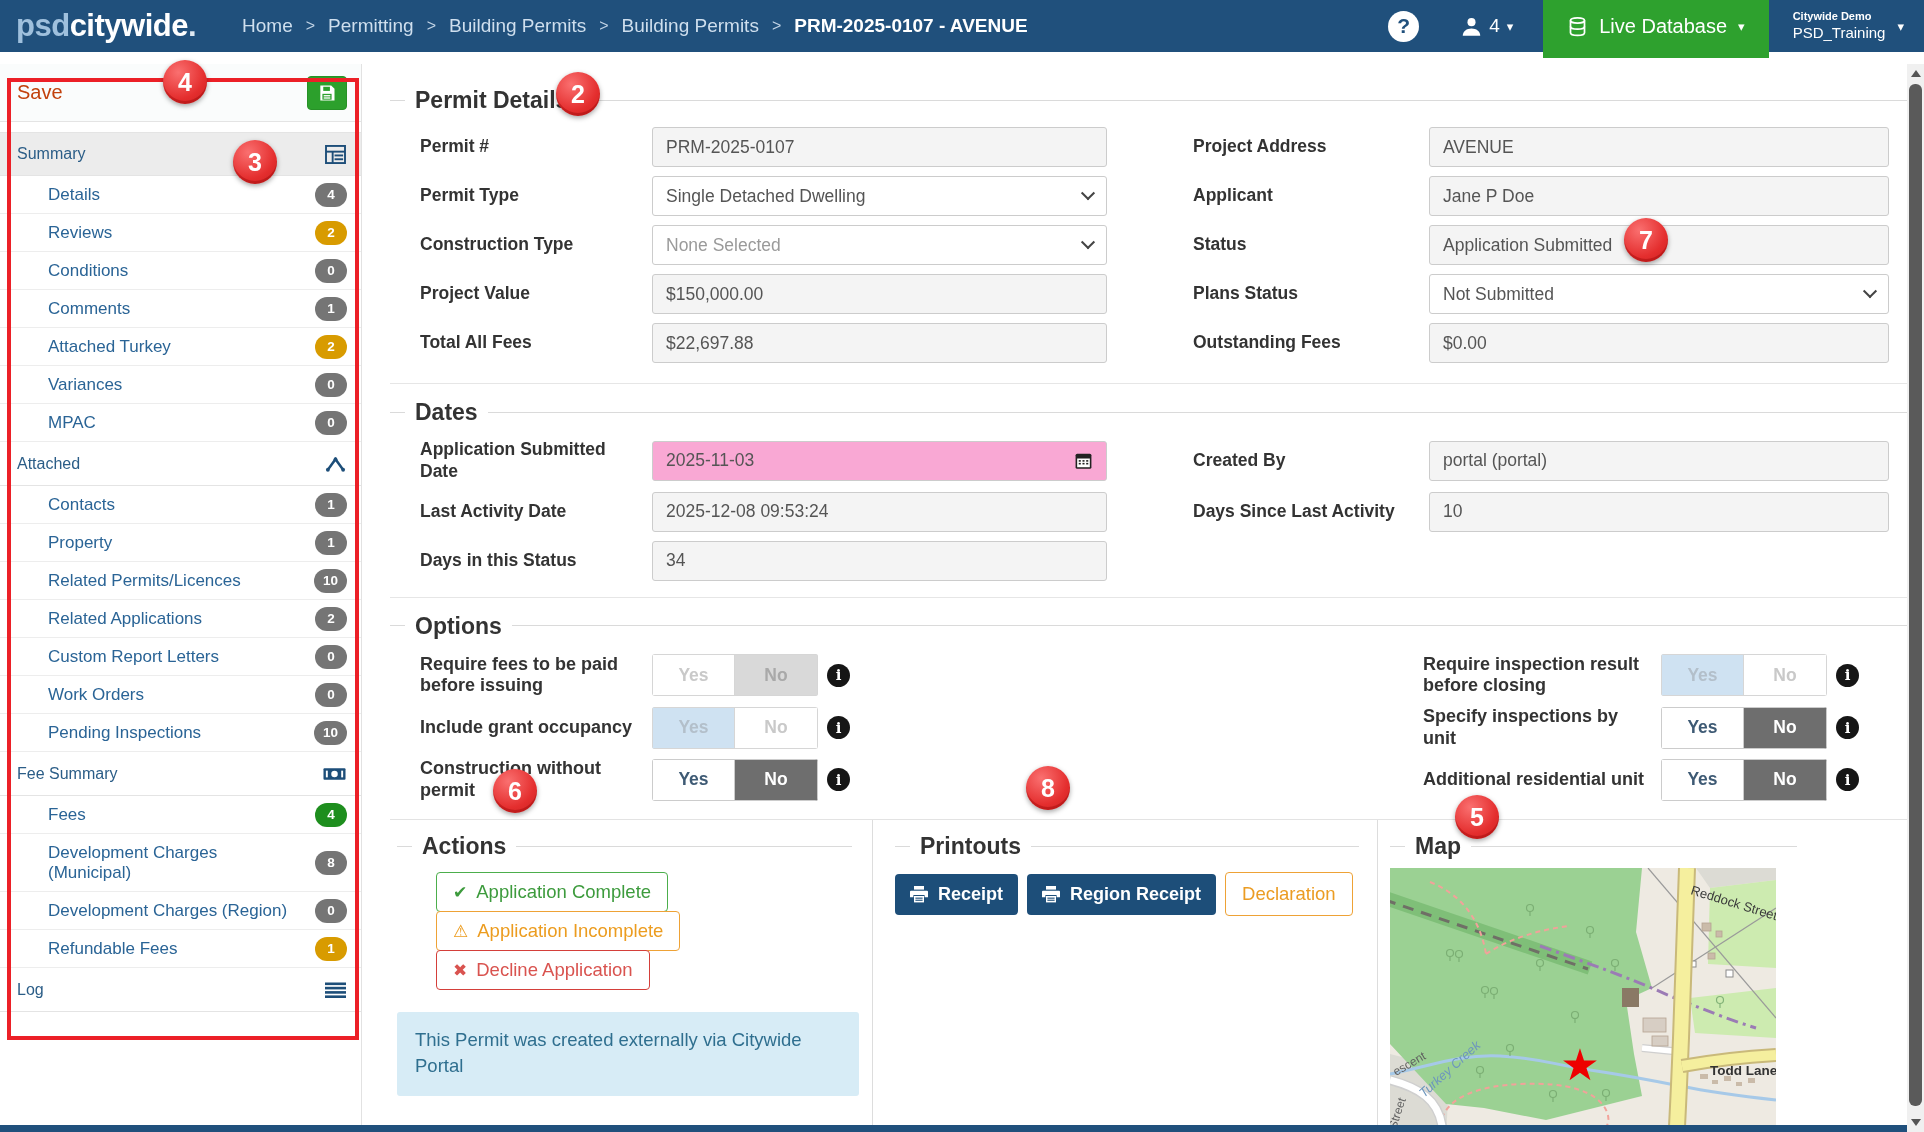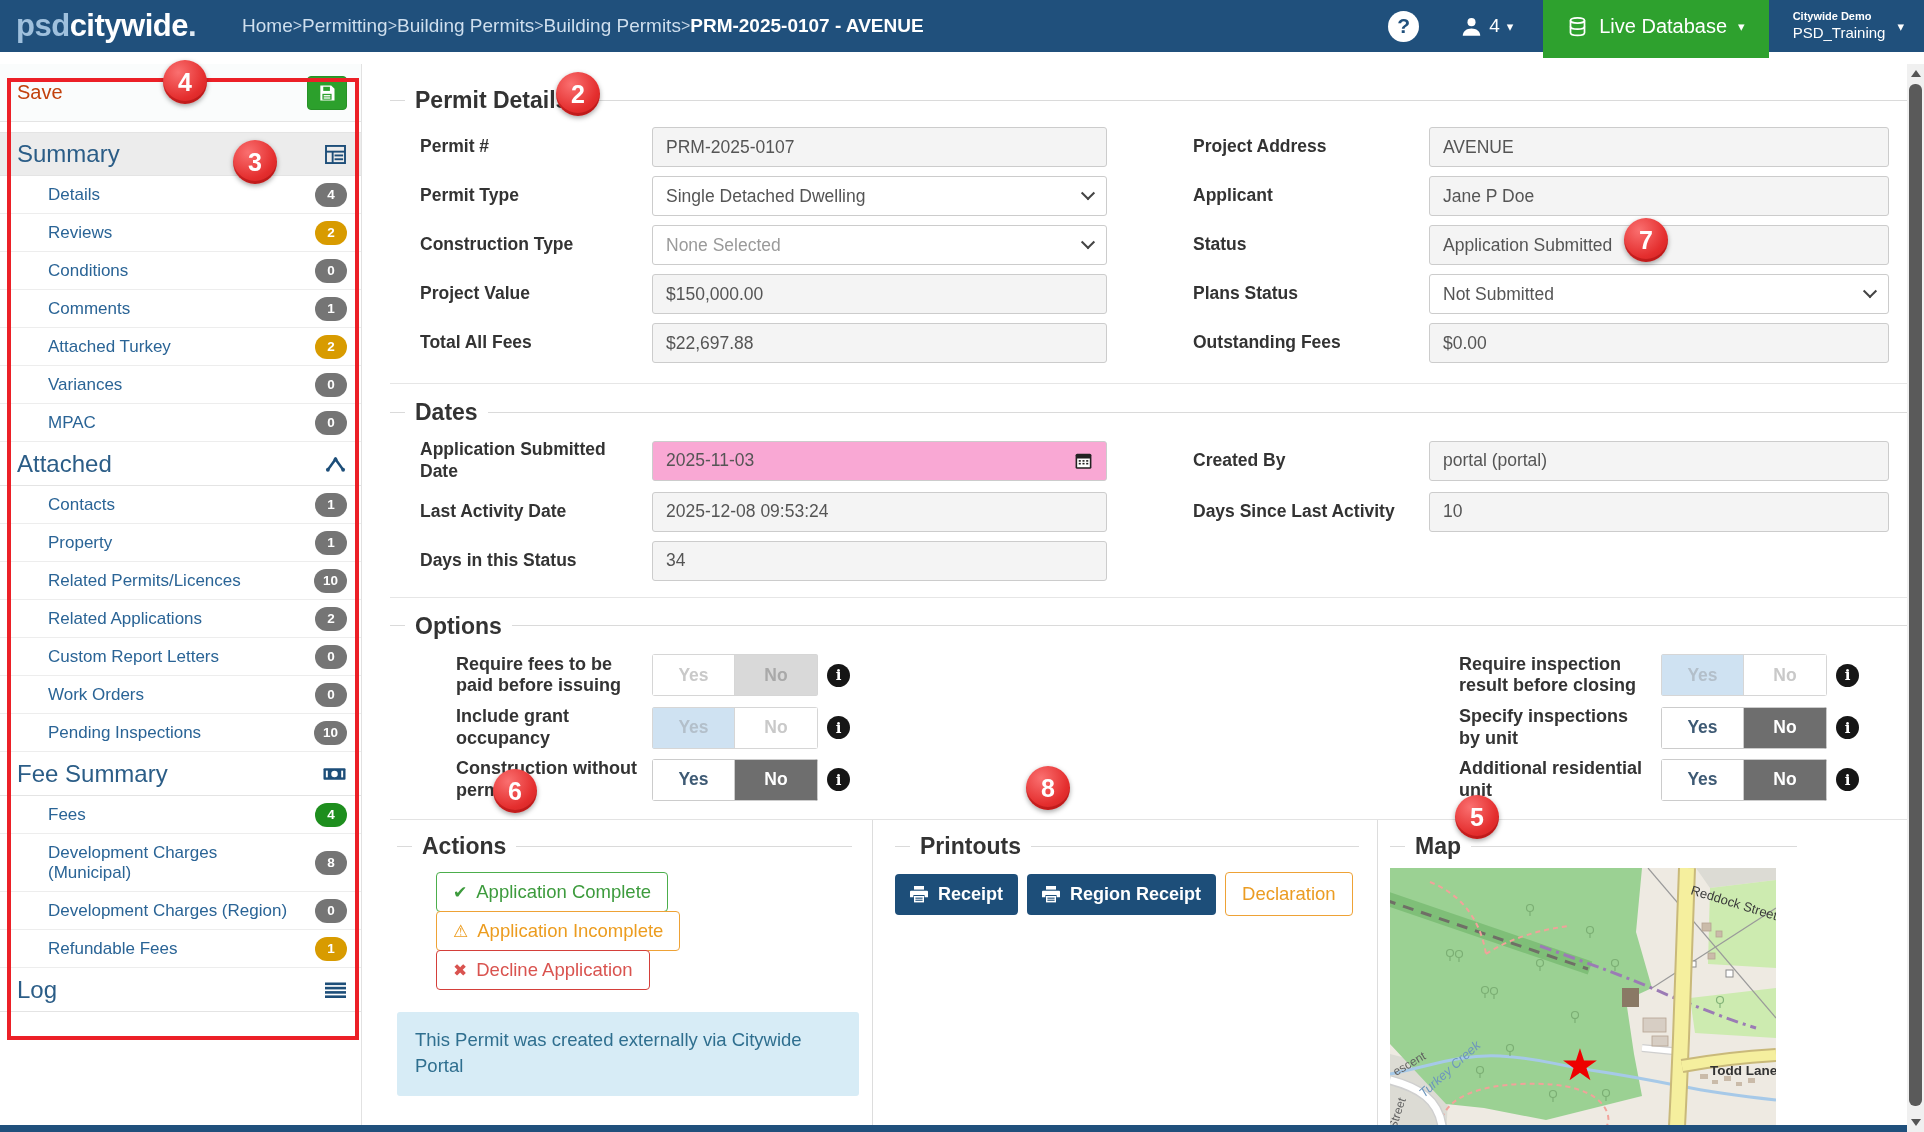--- a/index.html
+++ b/index.html
@@ -14,21 +14,21 @@
   
   .nav {
     position:absolute; top:0; left:0; width:1924px; height:52px;
     background:#20507c; color:#fff;
     display:flex; align-items:center; z-index:5;
   }
   .logo { margin-left:16px; font-size:31px; font-weight:bold; letter-spacing:-.5px; white-space:nowrap; }
   .logo .psd { color:#9fc0dd; }
   .logo .cw  { color:#ffffff; }
   .logo .dot { color:#dfe9f2; }
-  .crumbs { margin-left:46px; display:flex; align-items:center; font-size:19px; color:#cfdfee; white-space:nowrap; }
+  .crumbs { margin-left:46px; display:flex; align-items:center; gap:13px; font-size:19px; color:#cfdfee; white-space:nowrap; }
   .crumb { cursor:pointer; }
   .crumb.current { font-weight:bold; color:#fff; }
   .csep { font-size:16px; color:#c2d4e6; }
   .nav-right { margin-left:auto; display:flex; align-items:center; height:100%; }
   .help-btn { width:31px; height:31px; border-radius:50%; background:#fff; color:#20507c;
     font-weight:bold; font-size:21px; display:flex; align-items:center; justify-content:center; margin-right:42px; }
   .user-menu { display:flex; align-items:center; gap:7px; font-size:19px; margin-right:30px; }
   .caret { font-size:13px; }
   .livedb { background:#2ea12e; height:64px; display:flex; align-items:center; gap:11px; padding:0 24px; font-size:20px; cursor:pointer; }
   .account { display:flex; align-items:center; gap:12px; padding:0 20px 0 24px; cursor:pointer; }
@@ -37,21 +37,21 @@
   .account .l2 { font-size:15px; }
 
   
   .sidebar { position:absolute; top:64px; left:0; width:362px; bottom:7px; background:#fff; border-right:1px solid #e2e2e2; z-index:2; }
   .save-row { height:58px; display:flex; align-items:center; padding:0 14px 0 17px;
     border-bottom:1px solid #e4e4e4; background:#fafcfc; margin-bottom:10px; cursor:pointer; }
   .save-label { font-size:20px; color:#c2410c; }
   .save-btn { margin-left:auto; width:40px; height:34px; background:#2ca02c; border:1px solid #279127;
     border-radius:4px; display:flex; align-items:center; justify-content:center; cursor:pointer; }
   .side-header { height:44px; display:flex; align-items:center; padding:0 15px 0 17px;
-    border-bottom:1px solid #e4e4e4; font-size:24px; color:#2b5d87; cursor:pointer; }
+    border-bottom:1px solid #e4e4e4; font-size:16px; color:#2b5d87; cursor:pointer; }
   .side-header.active { background:#ececec; border-top:1px solid #e4e4e4; }
   .hicon { margin-left:auto; display:flex; align-items:center; }
   .side-item { min-height:38px; display:flex; align-items:center; padding:2px 14px 2px 48px;
     border-bottom:1px solid #ededed; font-size:17px; color:#2a6496; cursor:pointer; }
   .side-item .ilabel { line-height:1.15; max-width:235px; }
   .badge { margin-left:auto; min-width:32px; height:24px; border-radius:12px; color:#fff;
     font-size:13.5px; font-weight:bold; display:flex; align-items:center; justify-content:center; padding:0 9px; }
   .badge.gray   { background:#757575; }
   .badge.orange { background:#d89b00; }
   .badge.green  { background:#1e8e1e; }
@@ -72,21 +72,21 @@
     padding:0 13px; font-size:17.5px; color:#555; background:#f4f4f4; }
   .ctl.white { background:#f9a8d4; }
   .ctl.sel { background:#fff; justify-content:space-between; cursor:pointer; }
   .ctl .ph { color:#9a9a9a; }
   .chev { width:10px; height:10px; border-right:2px solid #444; border-bottom:2px solid #444;
     transform:rotate(45deg) translate(-2px,-2px); flex:none; }
 
   
   .ogrid { display:grid; grid-template-columns:232px 228px minmax(30px,1fr) 238px 228px;
     row-gap:9px; align-items:center; margin:14px 18px 18px 30px; }
-  .olabel { font-size:18px; font-weight:bold; color:#333; padding-right:8px; line-height:1.2;margin-left:36px; }
+  .olabel { font-size:18px; font-weight:bold; color:#333; padding-right:8px; line-height:1.2; }
   .tgwrap { display:flex; align-items:center; gap:9px; }
   .toggle { display:inline-flex; border-radius:3px; overflow:hidden; flex:none; }
   .tg { width:83px; height:42px; display:flex; align-items:center; justify-content:center;
     font-size:17.5px; font-weight:bold; border:1px solid #ccc; }
   .tg + .tg { border-left:none; }
   .t-white-dis { background:#fff; color:#c9c9c9; border-color:#d6d6d6; }
   .t-gray-sel  { background:#d9d9d9; color:#a9a9a9; border-color:#d6d6d6; }
   .t-blue-sel  { background:#cfe2f2; color:#b3bfca; border-color:#d6d6d6; }
   .t-white-act { background:#fff; color:#3e5a74; cursor:pointer; }
   .t-dark-sel  { background:#6e6e6e; color:#fff; cursor:pointer; }

